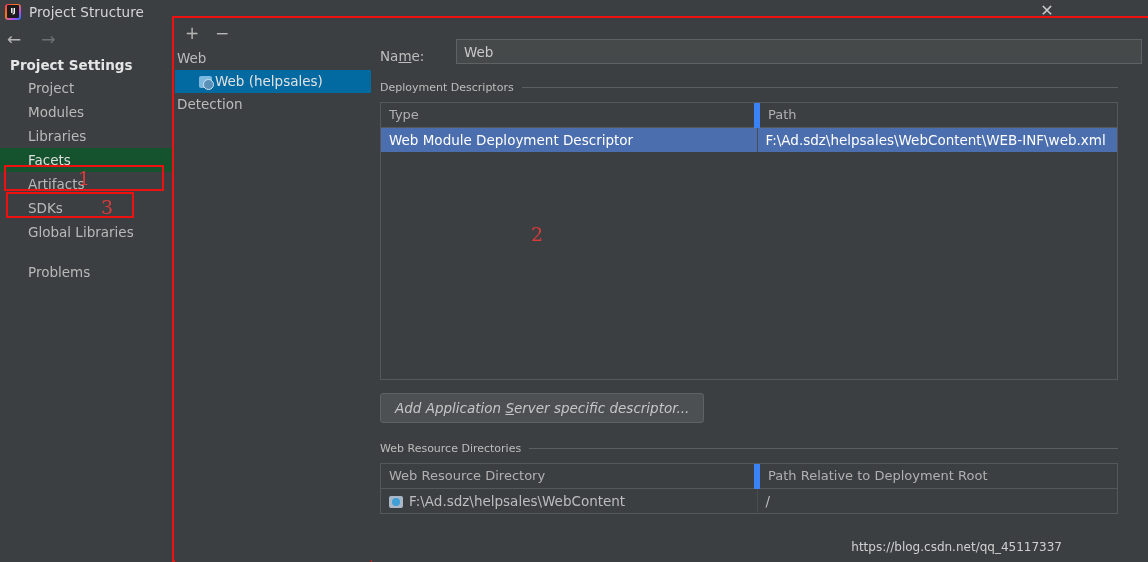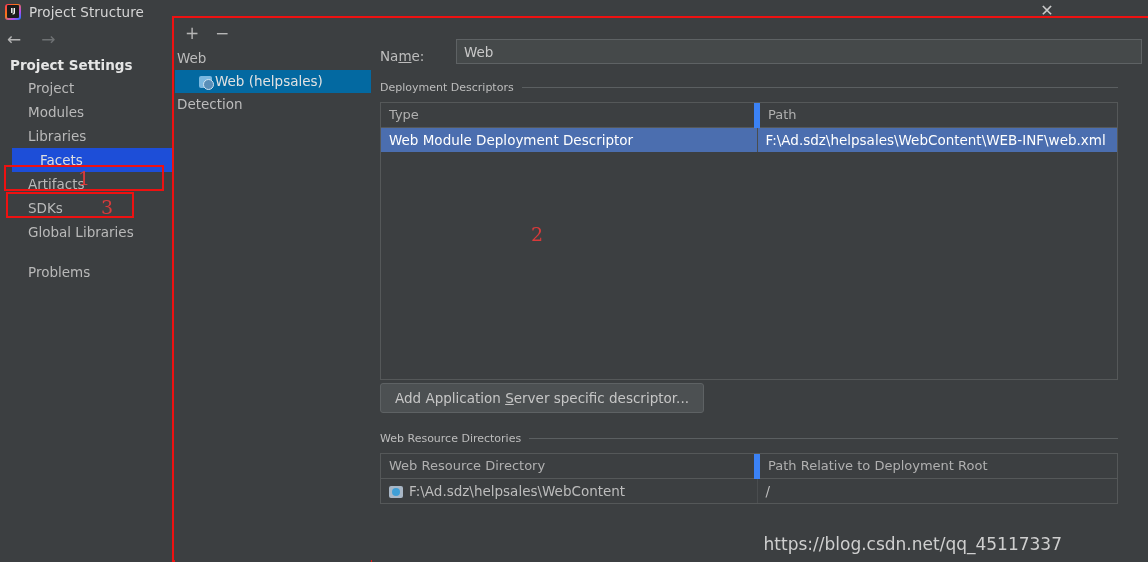--- a/index.html
+++ b/index.html
@@ -62,21 +62,21 @@
 
   .group-title {
     font-size: 13.5px; font-weight: bold; color: #e5e5e5;
     padding: 3px 0 3px 10px;
   }
   .nav-item {
     font-size: 13.5px; color: #b9b9b9;
     height: 24px; line-height: 24px; padding-left: 28px;
     position: relative; white-space: nowrap;
   }
-  .nav-item.selected { background: #1d4ed8; color: #dfdfdf; margin-left: 12px; }
+  .nav-item.selected { background: #14532d; color: #dfdfdf; }
   .nav-sep { height: 16px; }
 
   
   .anno-box {
     position: absolute; border: 2px solid #ee1111; pointer-events: none;
   }
   .anno-num {
     position: absolute; color: #d93a3a; font-size: 19px;
     font-family: "DejaVu Serif", serif; pointer-events: none;
   }
@@ -156,39 +156,40 @@
   }
   .tbl th:last-child { border-right: none; }
   .tbl td {
     font-size: 13.5px; color: #bdbdbd; padding: 2px 0 2px 8px; height: 25px;
     border-right: 1px solid #4a4d4f;
   }
   .tbl td:last-child { border-right: none; }
   .tbl tr.sel td { background: #4b6eaf; color: #ffffff; }
 
   .btn {
-    display: inline-block; margin: 3px 0 0 8px;
+    display: inline-block; margin: 13px 0 0 8px;
     background: #4c5052; border: 1px solid #5e6264; border-radius: 3px;
     color: #c6c6c6; font-size: 13.5px; font-family: "DejaVu Sans", sans-serif;
     padding: 6px 14px;
+    font-style: italic;
   }
   .btn u { text-decoration: underline; }
 
   .dir-icon {
     display: inline-block; width: 14px; height: 12px; vertical-align: -2px;
     margin-right: 6px; background: #a9b7c6; border-radius: 2px; position: relative;
   }
   .dir-icon::after {
     content: ""; position: absolute; left: 3px; top: 2px;
     width: 8px; height: 8px; border-radius: 50%; background: #3f9fd6;
   }
 
   .watermark {
     position: absolute; right: 2px; bottom: 8px;
-    color: #d7d7d7; font-size: 17px; font-family: "DejaVu Sans", sans-serif;
+    color: #d7d7d7; font-size: 12px; font-family: "DejaVu Sans", sans-serif;
     opacity: .95;
   }
 </style>
 </head>
 <body>
 
 <div id="root">
 
   <div class="titlebar">
     <div class="app-icon"></div>

